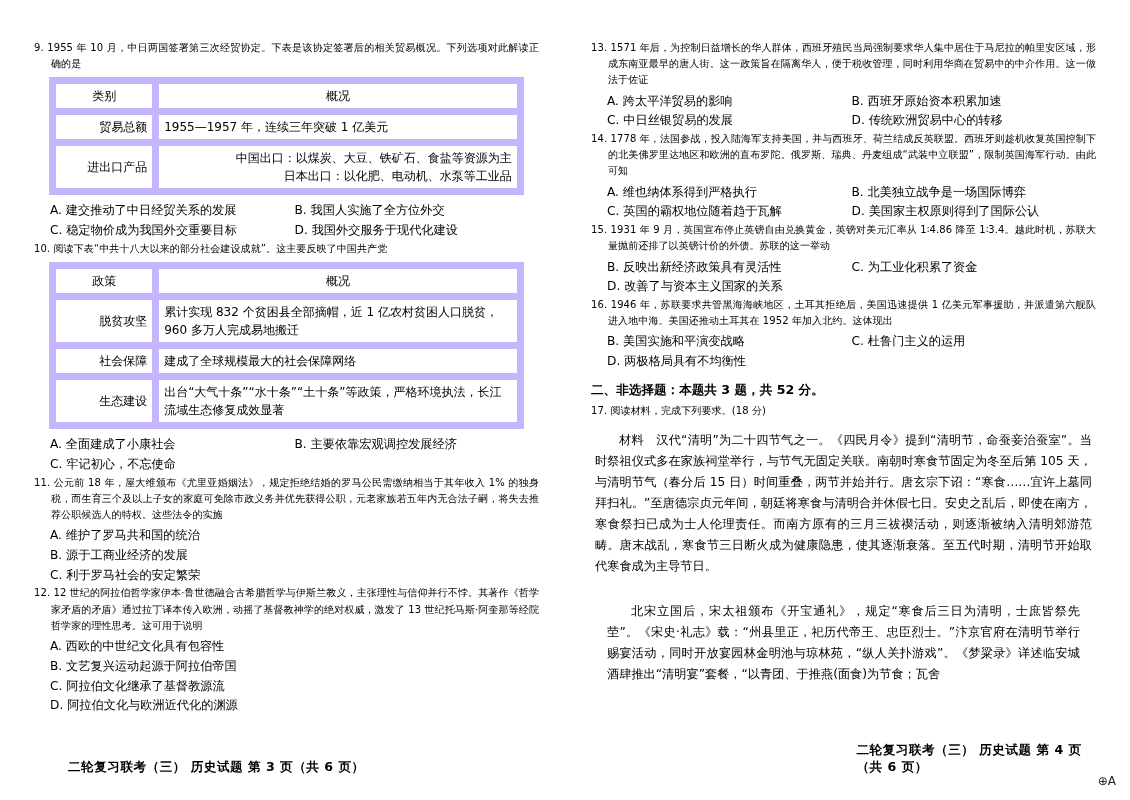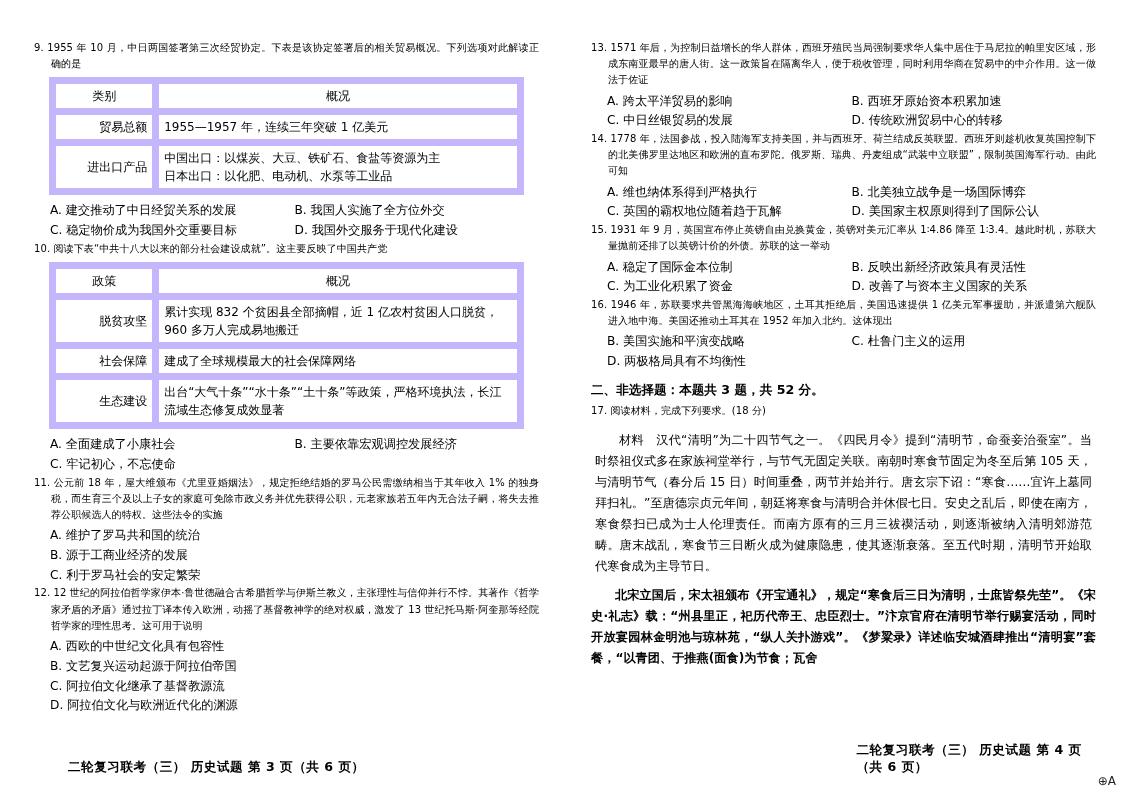--- a/index.html
+++ b/index.html
@@ -87,22 +87,21 @@
   .section-head {
     font-size: 12.6px;
     font-weight: bold;
     margin: 10px 0 4px 0;
   }
   .para {
     font-size: 12.2px;
     line-height: 1.72;
     text-align: justify;
     text-indent: 24px;
-    margin: 0;
-    font-weight: bold;
+    margin: 16px;
   }
   .para-label {
     font-size: 12.2px;
     line-height: 1.72;
     text-align: justify;
     text-indent: 24px;
     margin: 4px;
   }
   .footer {
     position: absolute;
@@ -136,21 +135,21 @@
             <tr>
           <th class="cat">类别</th>
           <th>概况</th>
         </tr>
         <tr>
           <td class="cat">贸易总额</td>
           <td>1955—1957 年，连续三年突破 1 亿美元</td>
         </tr>
         <tr>
           <td class="cat">进出口产品</td>
-          <td style="white-space: pre-line;">中国出口：以煤炭、大豆、铁矿石、食盐等资源为主
+          <td style="white-space: pre-line; text-align: right;">中国出口：以煤炭、大豆、铁矿石、食盐等资源为主
 日本出口：以化肥、电动机、水泵等工业品</td>
         </tr>
       </tbody>
         </table>
       <div class="opts opts-2col">
         <div class="opt">A. 建交推动了中日经贸关系的发展</div>
         <div class="opt">B. 我国人实施了全方位外交</div>
         <div class="opt">C. 稳定物价成为我国外交重要目标</div>
         <div class="opt">D. 我国外交服务于现代化建设</div>
       </div>
@@ -225,21 +224,20 @@
         <div class="opt">A. 维也纳体系得到严格执行</div>
         <div class="opt">B. 北美独立战争是一场国际博弈</div>
         <div class="opt">C. 英国的霸权地位随着趋于瓦解</div>
         <div class="opt">D. 美国家主权原则得到了国际公认</div>
       </div>
     </div>
 
     <div>
       <div class="q q-stem hang">15. 1931 年 9 月，英国宣布停止英镑自由兑换黄金，英镑对美元汇率从 1∶4.86 降至 1∶3.4。越此时机，苏联大量抛前还排了以英镑计价的外债。苏联的这一举动</div>
       <div class="opts opts-2col">
-        <div class="opt">A. 稳定了国际金本位制</div>
         <div class="opt">B. 反映出新经济政策具有灵活性</div>
         <div class="opt">C. 为工业化积累了资金</div>
         <div class="opt">D. 改善了与资本主义国家的关系</div>
       </div>
     </div>
 
     <div>
       <div class="q q-stem hang">16. 1946 年，苏联要求共管黑海海峡地区，土耳其拒绝后，美国迅速提供 1 亿美元军事援助，并派遣第六舰队进入地中海。美国还推动土耳其在 1952 年加入北约。这体现出</div>
       <div class="opts opts-2col">
         <div class="opt">B. 美国实施和平演变战略</div>

